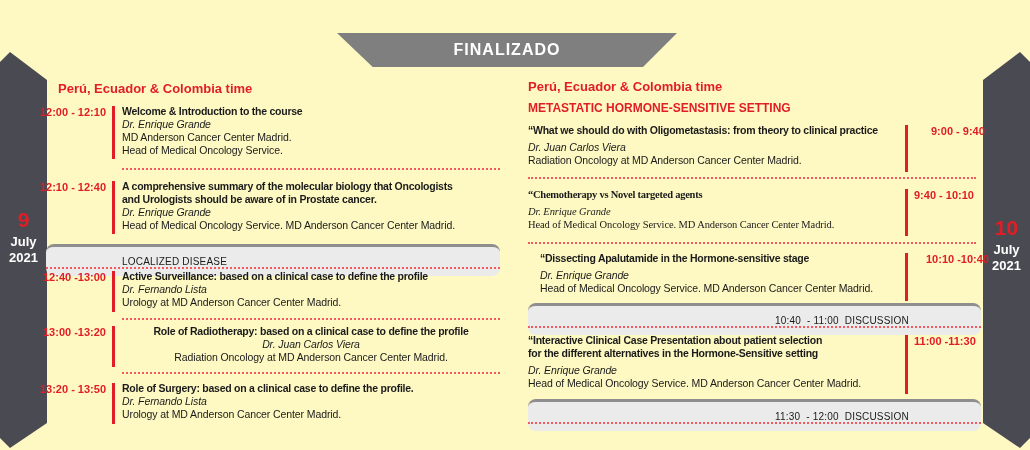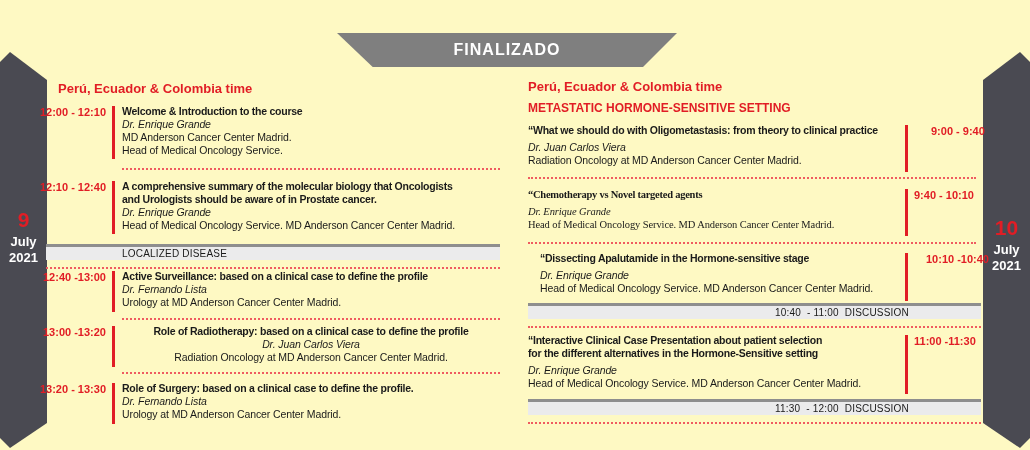--- a/index.html
+++ b/index.html
@@ -48,22 +48,22 @@
   .content.c-right{left:528px;width:374px;}
   .content .title{font-weight:bold;white-space:nowrap;letter-spacing:-0.25px;}
   .content.c-right .title-block{margin-bottom:4px;}
   .content .speaker{font-style:italic;white-space:nowrap;}
   .content .desc{white-space:nowrap;}
   
   .sep{position:absolute;height:0;border-top:2px dotted var(--dotted);}
   
   .band{
     position:absolute;background:var(--band-bg);border-top:3px solid var(--band-border);
-    height:16px;display:flex;align-items:center;font-size:10px;color:var(--text);
-    white-space:pre;letter-spacing:0.2px;
+    height:32px;display:flex;align-items:center;font-size:10px;color:var(--text);
+    white-space:pre;letter-spacing:0.2px;border-radius:8px;
   }
   .band.b-left{left:46px;top:244px;width:454px;padding-left:76px;box-sizing:border-box;}
   .band.b-right{left:528px;width:453px;justify-content:flex-end;padding-right:72px;box-sizing:border-box;}
   .band.b-right.first{top:303px;}
   .band.b-right.second{top:399px;}
 </style>
 </head>
 <body>
 
 <div class="stage">
@@ -142,21 +142,21 @@
       <div class="vbar" style="left: 112px; top: 326px; height: 41px;"></div>
       <div class="content c-left" style="top: 325px; text-align: center;">
         <div class="">
           <div class="title">Role of Radiotherapy: based on a clinical case to define the profile</div>
         </div>
         <div class="speaker">Dr. Juan Carlos Viera</div>
         <div class="desc">Radiation Oncology at MD Anderson Cancer Center Madrid.</div>
       </div>
     </div>
     <div class="">
-      <div class="time t-left" style="top: 383px;">13:20 - 13:30</div>
+      <div class="time t-left" style="top: 383px;">13:20 - 13:50</div>
       <div class="vbar" style="left: 112px; top: 383px; height: 41px;"></div>
       <div class="content c-left" style="top: 382px;">
         <div class="">
           <div class="title">Role of Surgery: based on a clinical case to define the profile.</div>
         </div>
         <div class="speaker">Dr. Fernando Lista</div>
         <div class="desc">Urology at MD Anderson Cancer Center Madrid.</div>
       </div>
     </div>
     <div class="sep" style="top: 168px; left: 122px; width: 378px;"></div>

